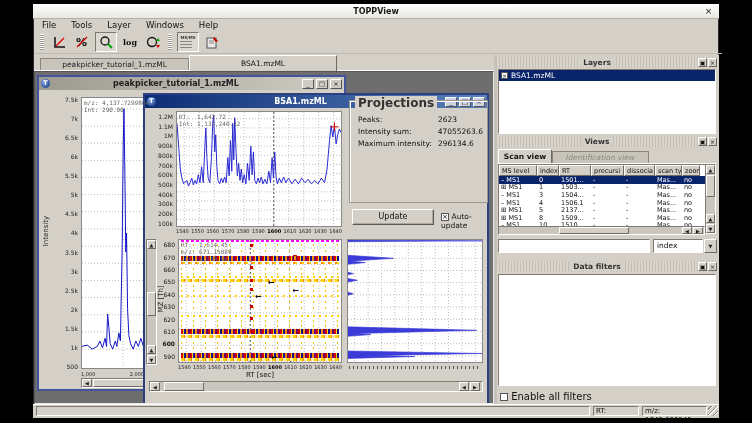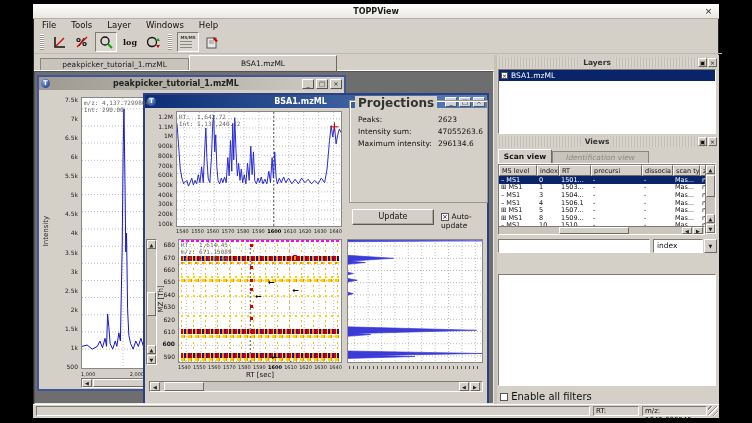--- a/index.html
+++ b/index.html
@@ -105,21 +105,21 @@
   #vtab1{left:498px;top:149px;width:54px;height:30px;background:#d4d0c8;border:1px solid #fff;border-right-color:#6e6a62;border-bottom:none;line-height:13px;font-weight:bold;}
   #vtab2{left:552px;top:151px;width:97px;height:12px;background:#c8c4bc;border:1px solid #8a867e;border-bottom:none;line-height:11px;color:#8d897f;font-style:italic;}
   #vtabline{position:absolute;left:498px;top:163px;width:218px;height:1px;background:#fff;}
   #table{left:498px;top:164px;width:218px;height:70px;background:#fff;border:1px solid;border-color:#7d7a72 #fff #fff #7d7a72;box-sizing:border-box;overflow:hidden;}
   .thead{display:flex;height:11px;}
   .th{background:#d4d0c8;border:1px solid;border-color:#fff #6e6a62 #6e6a62 #fff;font-size:6.5px;
     padding:1px 1px 0 2px;box-sizing:border-box;overflow:hidden;white-space:nowrap;flex:0 0 auto;}
   .trow{display:flex;height:7.6px;align-items:center;}
   .trow.sel{background:#0a246a;color:#fff;}
   .tc{font-size:6.5px;padding-left:2px;box-sizing:border-box;overflow:hidden;white-space:nowrap;flex:0 0 auto;}
-  .w0{width:38px}.w1c{width:22px}.w2c{width:32px}.w3{width:51px}.w4{width:31px}.w5{width:27px}.w6{width:18px}
+  .w0{width:38px}.w1c{width:22px}.w2c{width:32px}.w3{width:33px}.w4{width:31px}.w5{width:27px}.w6{width:18px}
 
   #searchbox{left:498px;top:239px;width:152px;height:14px;}
   #searchbox input{width:100%;height:100%;border:1px solid;border-color:#7d7a72 #fff #fff #7d7a72;background:#fff;
     box-sizing:border-box;font-size:8px;padding:0 2px;outline:none;}
   #combo{left:653px;top:239px;width:50px;height:14px;background:#fff;border:1px solid;border-color:#7d7a72 #fff #fff #7d7a72;
     box-sizing:border-box;font-size:7.5px;padding:1px 3px;}
   #combo-arrow{left:704px;top:239px;width:13px;height:14px;}
 
   
   #statusbar{left:33px;top:404px;width:686px;height:14px;background:#d4d0c8;border-top:1px solid #fff;box-sizing:border-box;}
@@ -533,21 +533,21 @@
           <span class="tc w1c">4</span>
           <span class="tc w2c">1506.1</span>
           <span class="tc w3">-</span>
           <span class="tc w4">-</span>
           <span class="tc w5">Mas...</span>
           <span class="tc w6">no</span>
         </div>
         <div class="trow">
           <span class="tc w0">⊞ MS1</span>
           <span class="tc w1c">5</span>
-          <span class="tc w2c">1507...</span>
+          <span class="tc w2c">2137...</span>
           <span class="tc w3">-</span>
           <span class="tc w4">-</span>
           <span class="tc w5">Mas...</span>
           <span class="tc w6">no</span>
         </div>
         <div class="trow">
           <span class="tc w0">⊞ MS1</span>
           <span class="tc w1c">8</span>
           <span class="tc w2c">1509...</span>
           <span class="tc w3">-</span>
@@ -577,20 +577,25 @@
     <div class="sbtn" style="right:12px;top:0;width:10px;height:7px;">◀</div>
     <div class="sbtn" style="right:1px;top:0;width:10px;height:7px;">▶</div>
   </div>
 
   <div class="abs" id="searchbox">
     <input type="text" value="" style="">
   </div>
   <div class="abs" id="combo">index</div>
   <div class="sbtn" id="combo-arrow">▼</div>
 
+  <div class="dtitle" style="top:261px;">
+    <span class="dt">Data filters</span>
+    <span class="dbtn">▣</span>
+    <span class="dbtn">×</span>
+  </div>
   <div class="whitebox" style="left:498px;top:274px;width:218px;height:112px;"></div>
   <div class="abs" style="left:500px;top:391px;font-size:10px;">
     <span class="cb"></span>
     <span>Enable all filters</span>
   </div>
 
   <div class="abs" id="statusbar"></div>
   <div class="sfield" style="left:36px;top:406px;width:554px;"></div>
   <div class="sfield" style="left:593px;top:406px;width:46px;">RT:</div>
   <div class="sfield" style="left:642px;top:406px;width:65px;">m/z: 1642.690545</div>

